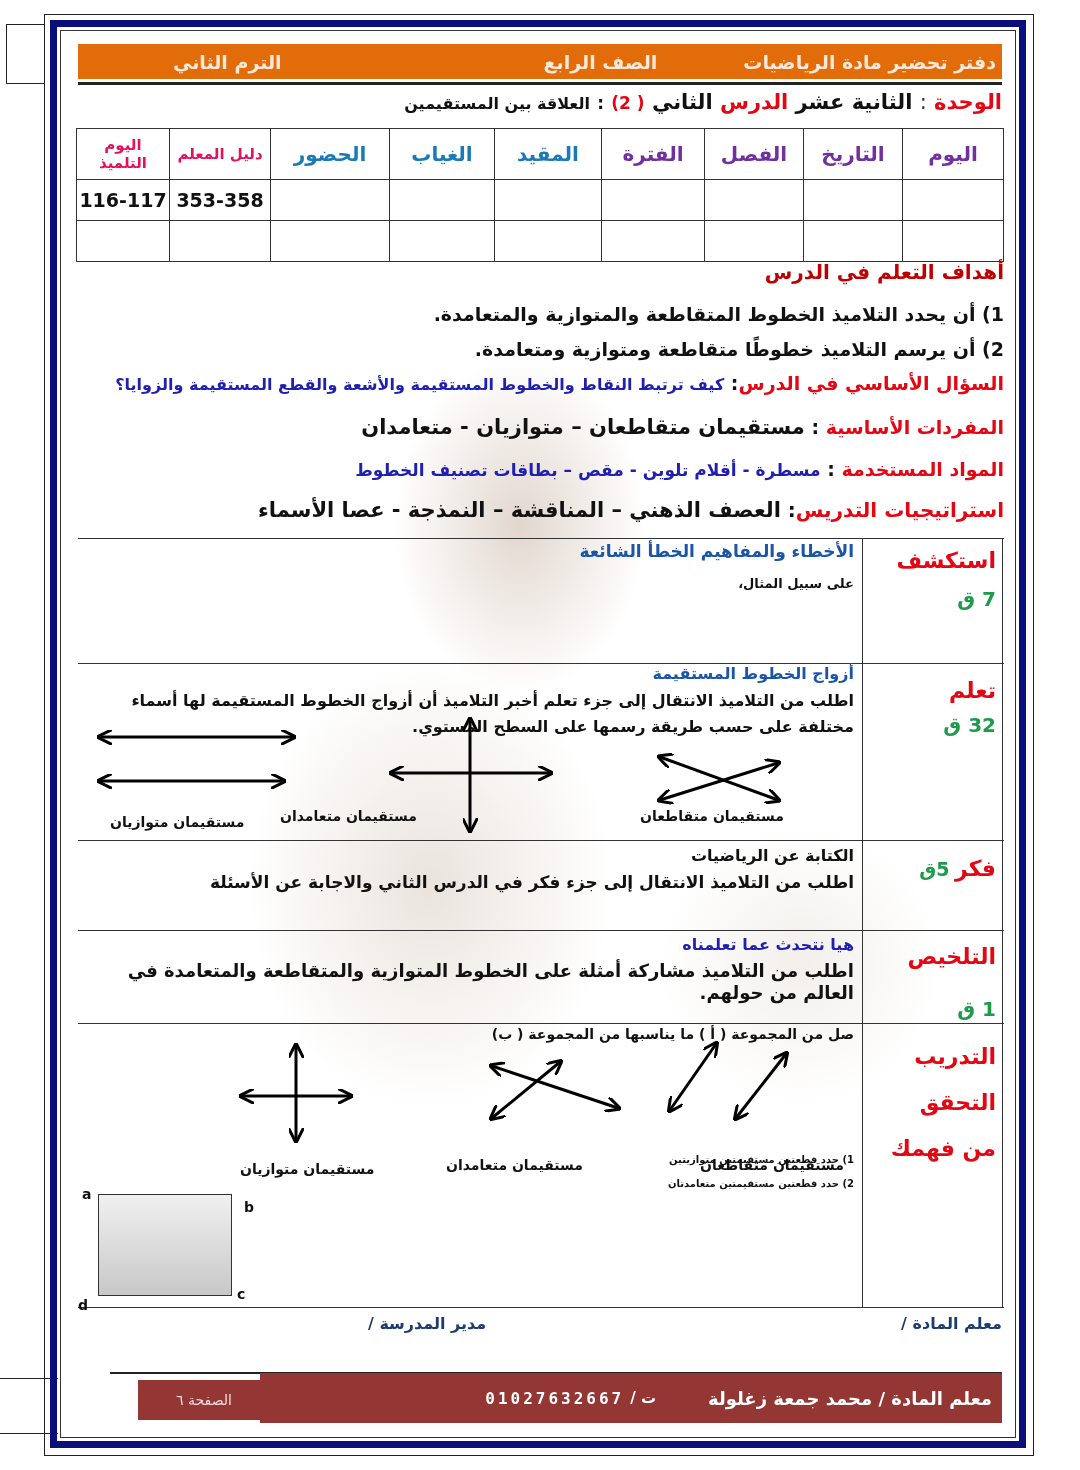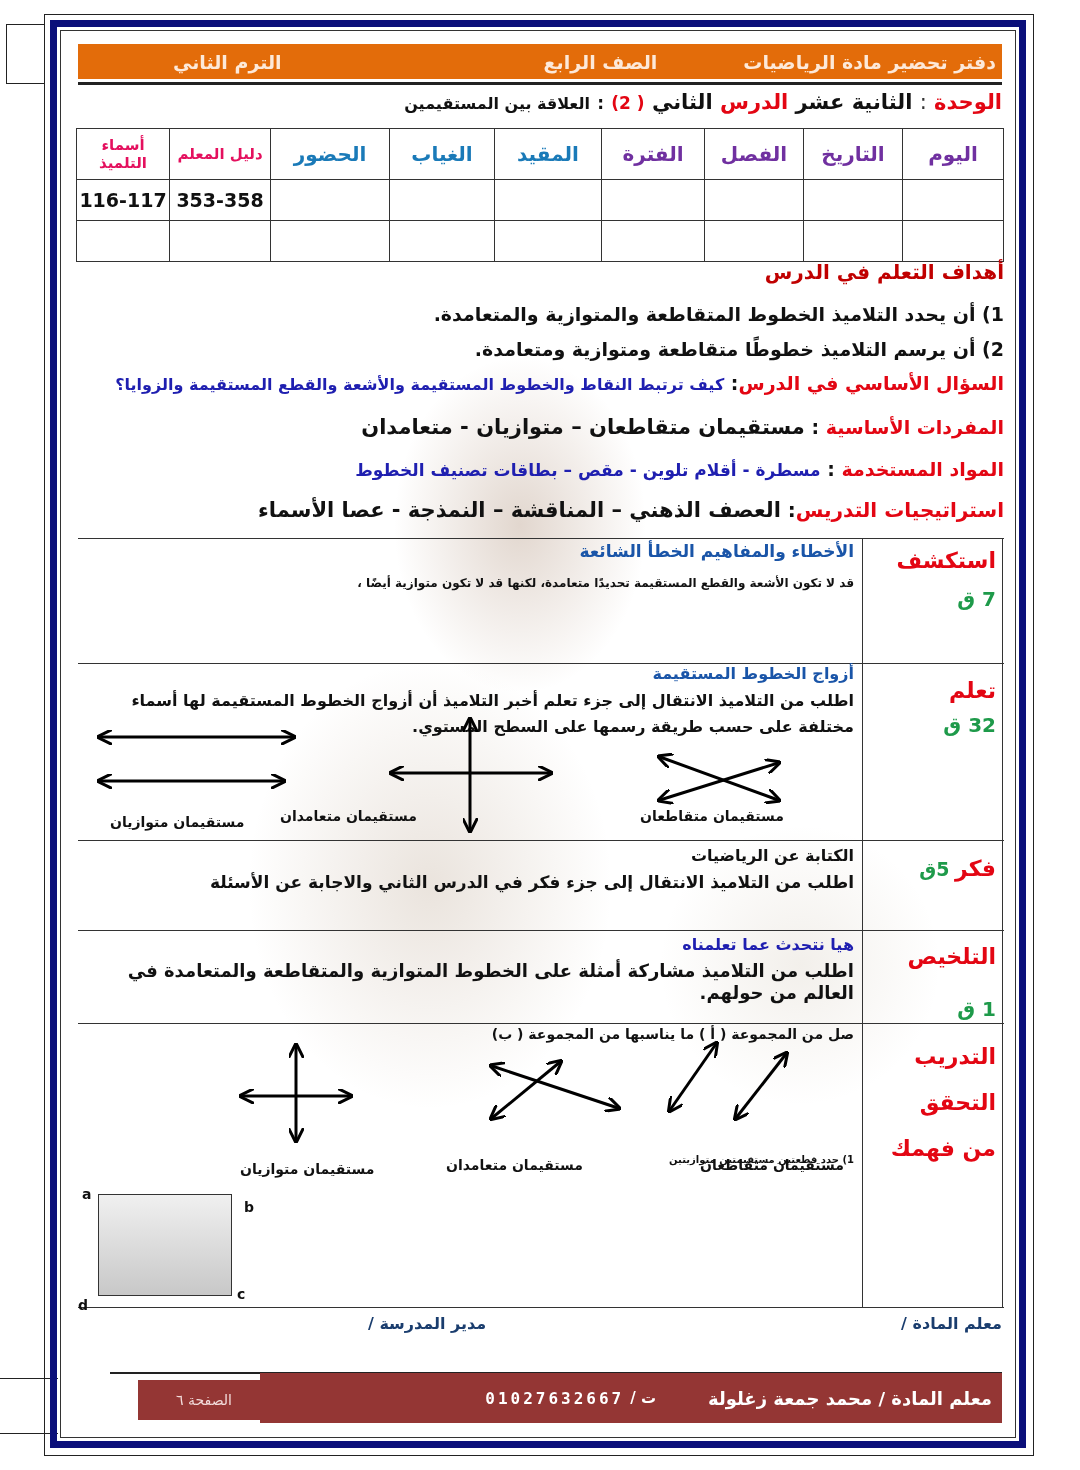--- a/index.html
+++ b/index.html
@@ -97,21 +97,21 @@
   <tbody>
       <tr class="h">
     <td class="c-purple" style="width:98px">اليوم</td>
     <td class="c-purple" style="width:96px">التاريخ</td>
     <td class="c-purple" style="width:96px">الفصل</td>
     <td class="c-purple" style="width:100px">الفترة</td>
     <td class="c-teal" style="width:104px">المقيد</td>
     <td class="c-teal" style="width:102px">الغياب</td>
     <td class="c-teal" style="width:116px">الحضور</td>
     <td class="c-pink" style="width:98px">دليل المعلم</td>
-    <td class="c-pink">أسماء التلميذ</td>
+    <td class="c-pink">اليوم التلميذ</td>
   </tr>
   <tr class="r">
     <td></td>
     <td></td>
     <td></td>
     <td></td>
     <td></td>
     <td></td>
     <td></td>
     <td>353-358</td>
@@ -165,21 +165,21 @@
 <div class="grid-line-h" style="left:78px;width:926px;top:1307px;"></div>
 <div class="grid-line-v" style="left:862px;top:538px;height:769px;"></div>
 <div class="grid-line-v" style="left:1002px;top:538px;height:769px;"></div>
 
 <div class="stage" style="top:548px;">
   <div class="name">استكشف</div>
   <div class="time" style="margin-top:14px;">7 ق</div>
 </div>
 <div class="cell-text" style="right:226px;top:541px;font-size:17px;color:#1a55a8;">الأخطاء والمفاهيم الخطأ الشائعة</div>
 <div class="cell-text" style="right:226px;top:574px;width:780px;font-size:12px;line-height:19px;">
-  <div>قد لا تكون الأشعة والقطع المستقيمة تحديدًا متعامدة، لكنها قد لا  تكون متوازية أيضًا ،</div>
+  <div style="font-size:13px;">على سبيل المثال،</div>
 </div>
 
 <div class="stage" style="top:678px;">
   <div class="name">تعلم</div>
   <div class="time">32 ق</div>
 </div>
 <div class="cell-text" style="right:226px;top:664px;font-size:16px;color:#1a55a8;">أزواج الخطوط المستقيمة</div>
 <div class="cell-text" style="right:226px;top:688px;width:740px;font-size:16px;line-height:26px;">اطلب من التلاميذ الانتقال إلى جزء تعلم أخبر التلاميذ أن أزواج الخطوط المستقيمة لها أسماء مختلفة على حسب طريقة رسمها على السطح المستوي.</div>
 
 <svg class="abs" style="left:90px;top:715px;" width="700" height="120">
@@ -239,20 +239,21 @@
     <line x1="440" y1="70" x2="486" y2="4" stroke="#000" stroke-width="3" marker-start="url(#ah)" marker-end="url(#ah)"></line>
     <line x1="506" y1="78" x2="556" y2="14" stroke="#000" stroke-width="3" marker-start="url(#ah)" marker-end="url(#ah)"></line>
   </g>
 </svg>
 <div class="lbl" style="left:700px;top:1157px;">مستقيمان متقاطعان</div>
 <div class="lbl" style="left:446px;top:1157px;">مستقيمان متعامدان</div>
 <div class="lbl" style="left:240px;top:1161px;">مستقيمان متوازيان</div>
 
 <div class="cell-text" style="right:226px;top:1148px;font-size:10px;line-height:24px;">
   <div>1) حدد قطعتين مستقيمتين متوازيتين</div>
+  <div>2) حدد قطعتين مستقيمتين متعامدتان</div>
 </div>
 
 <div class="abs" style="left:98px;top:1194px;width:132px;height:100px;border:1.3px solid #333;background:linear-gradient(#f0f0f0,#c8c8c8);"></div>
 <div class="lbl" style="left:82px;top:1186px;font-size:14px;">a</div>
 <div class="lbl" style="left:244px;top:1199px;font-size:14px;">b</div>
 <div class="lbl" style="left:237px;top:1286px;font-size:14px;">c</div>
 <div class="lbl" style="left:78px;top:1297px;font-size:14px;">d</div>
 
 <div class="abs" style="right:78px;top:1314px;direction:rtl;font-size:16px;font-weight:bold;color:#1a3d6e;">معلم المادة /</div>
 <div class="abs" style="left:368px;top:1314px;direction:rtl;font-size:16px;font-weight:bold;color:#1a3d6e;">مدير المدرسة /</div>

